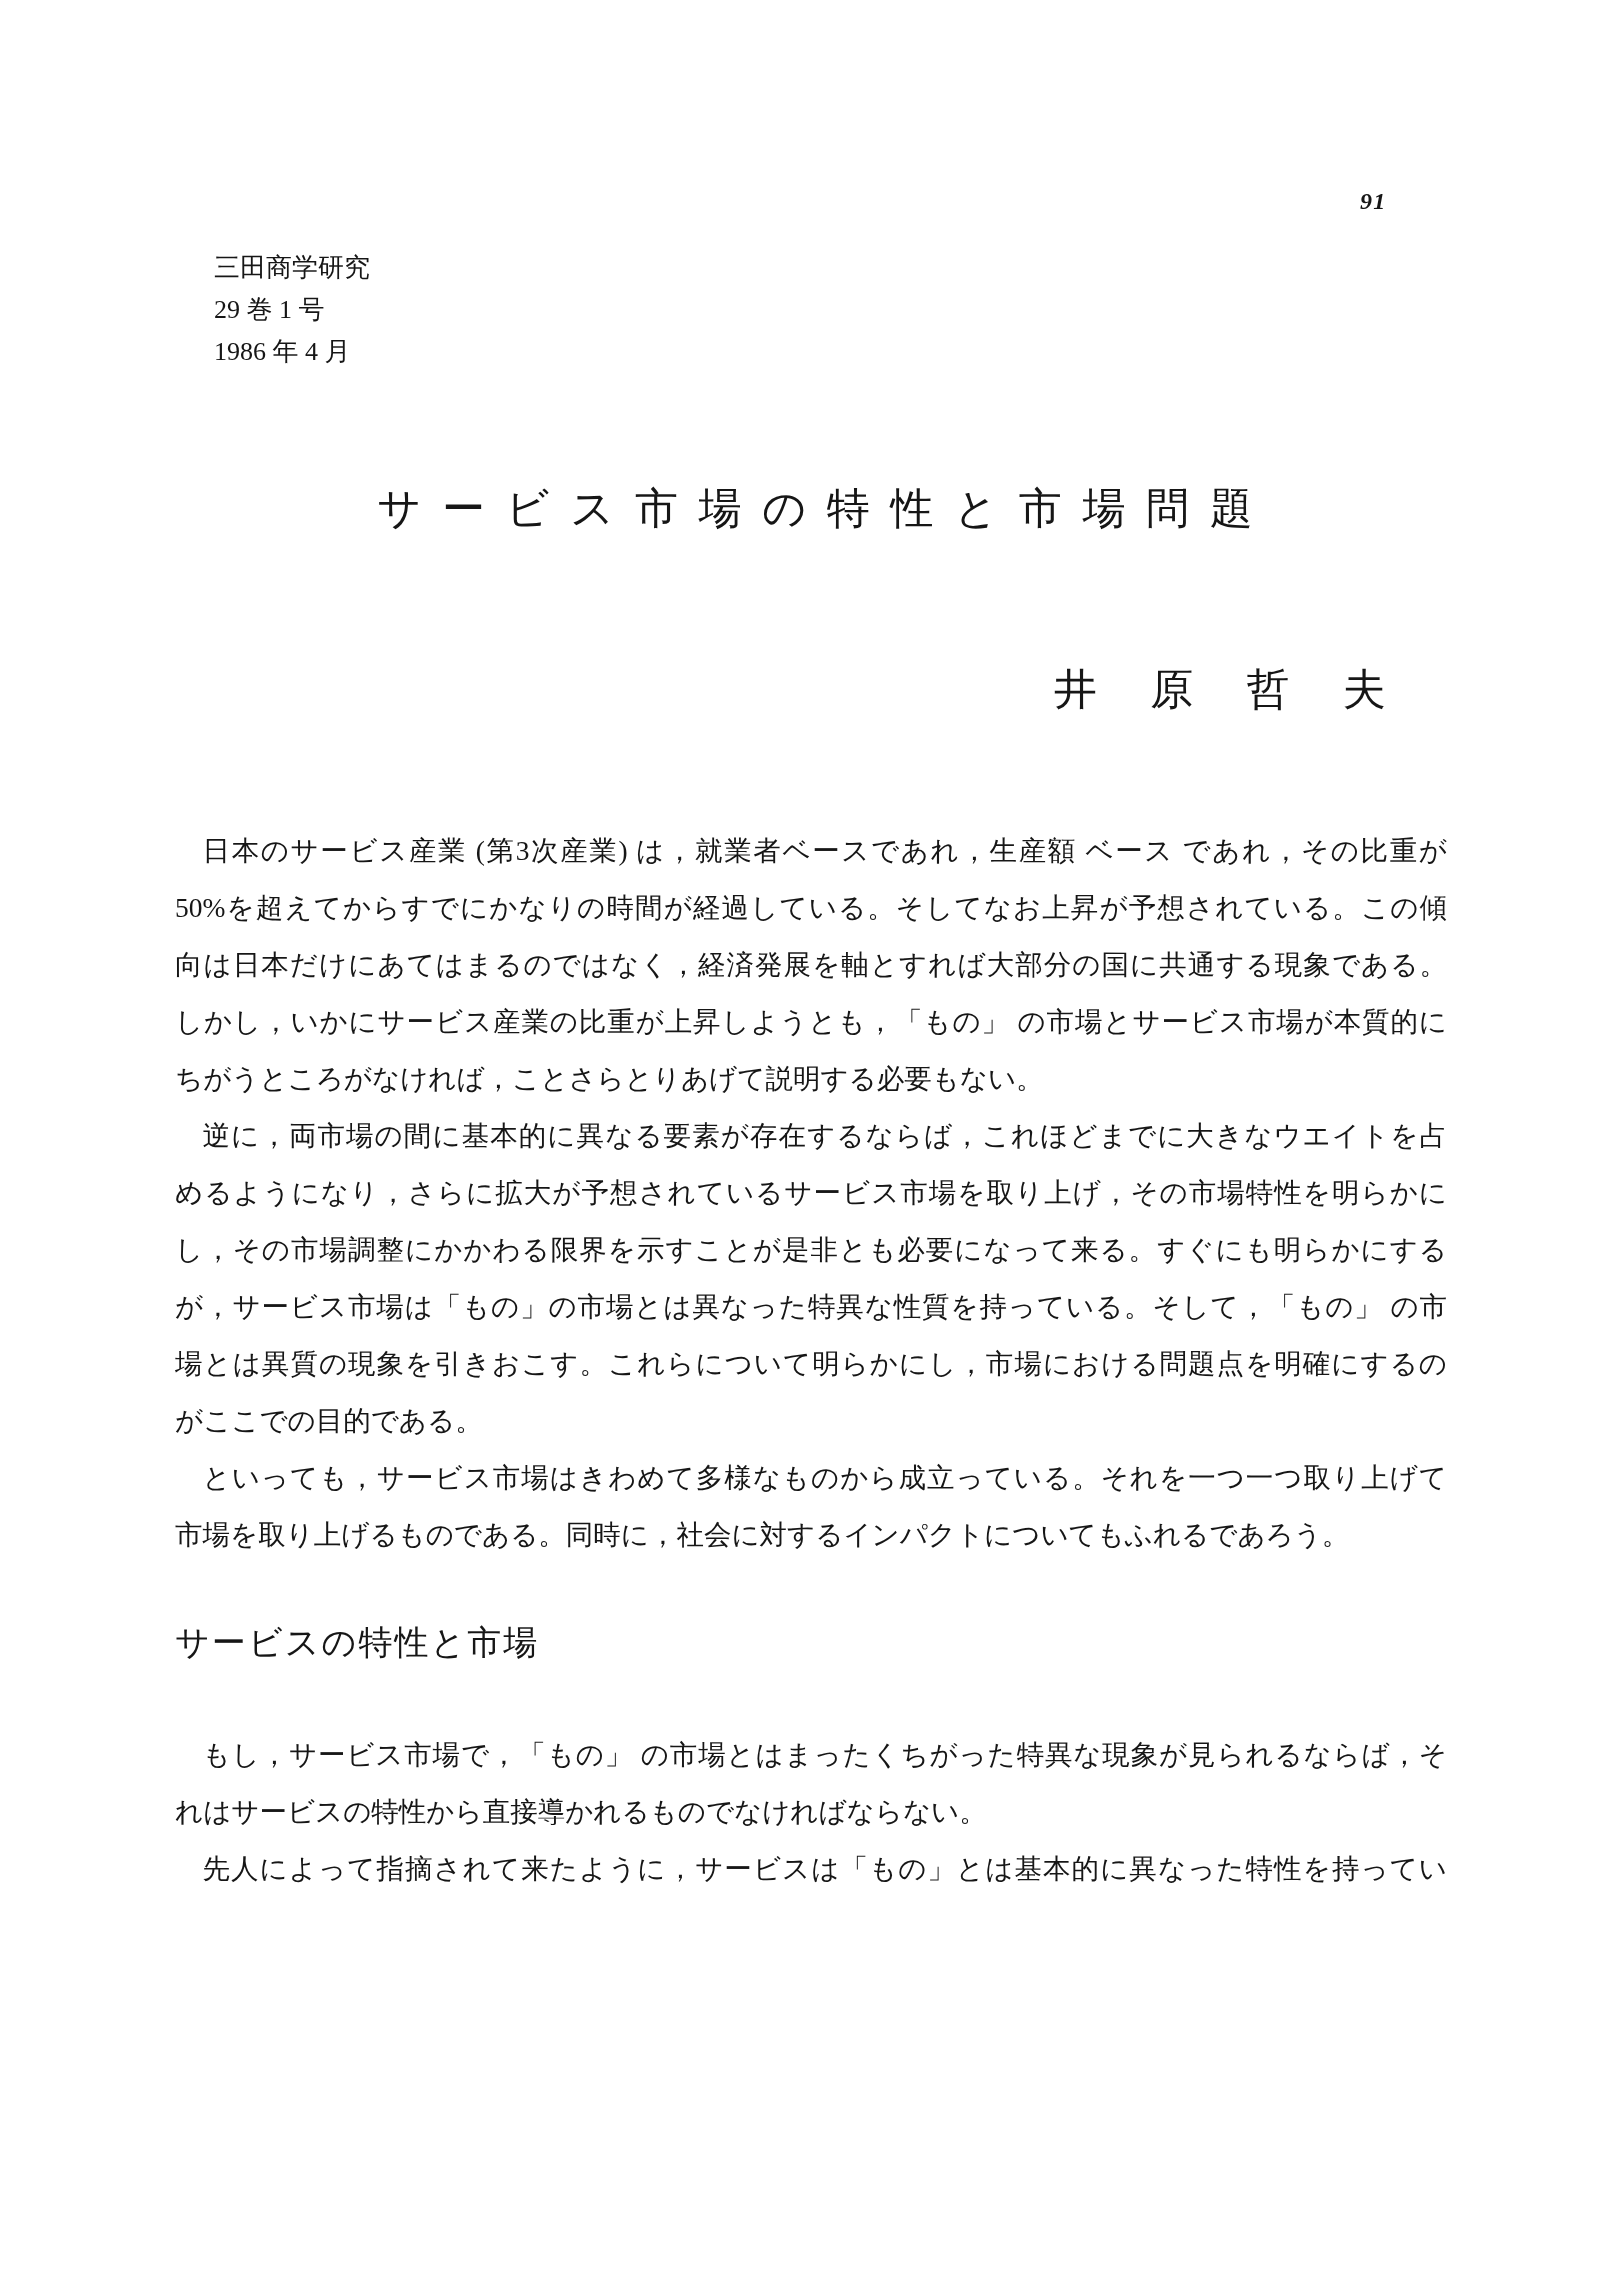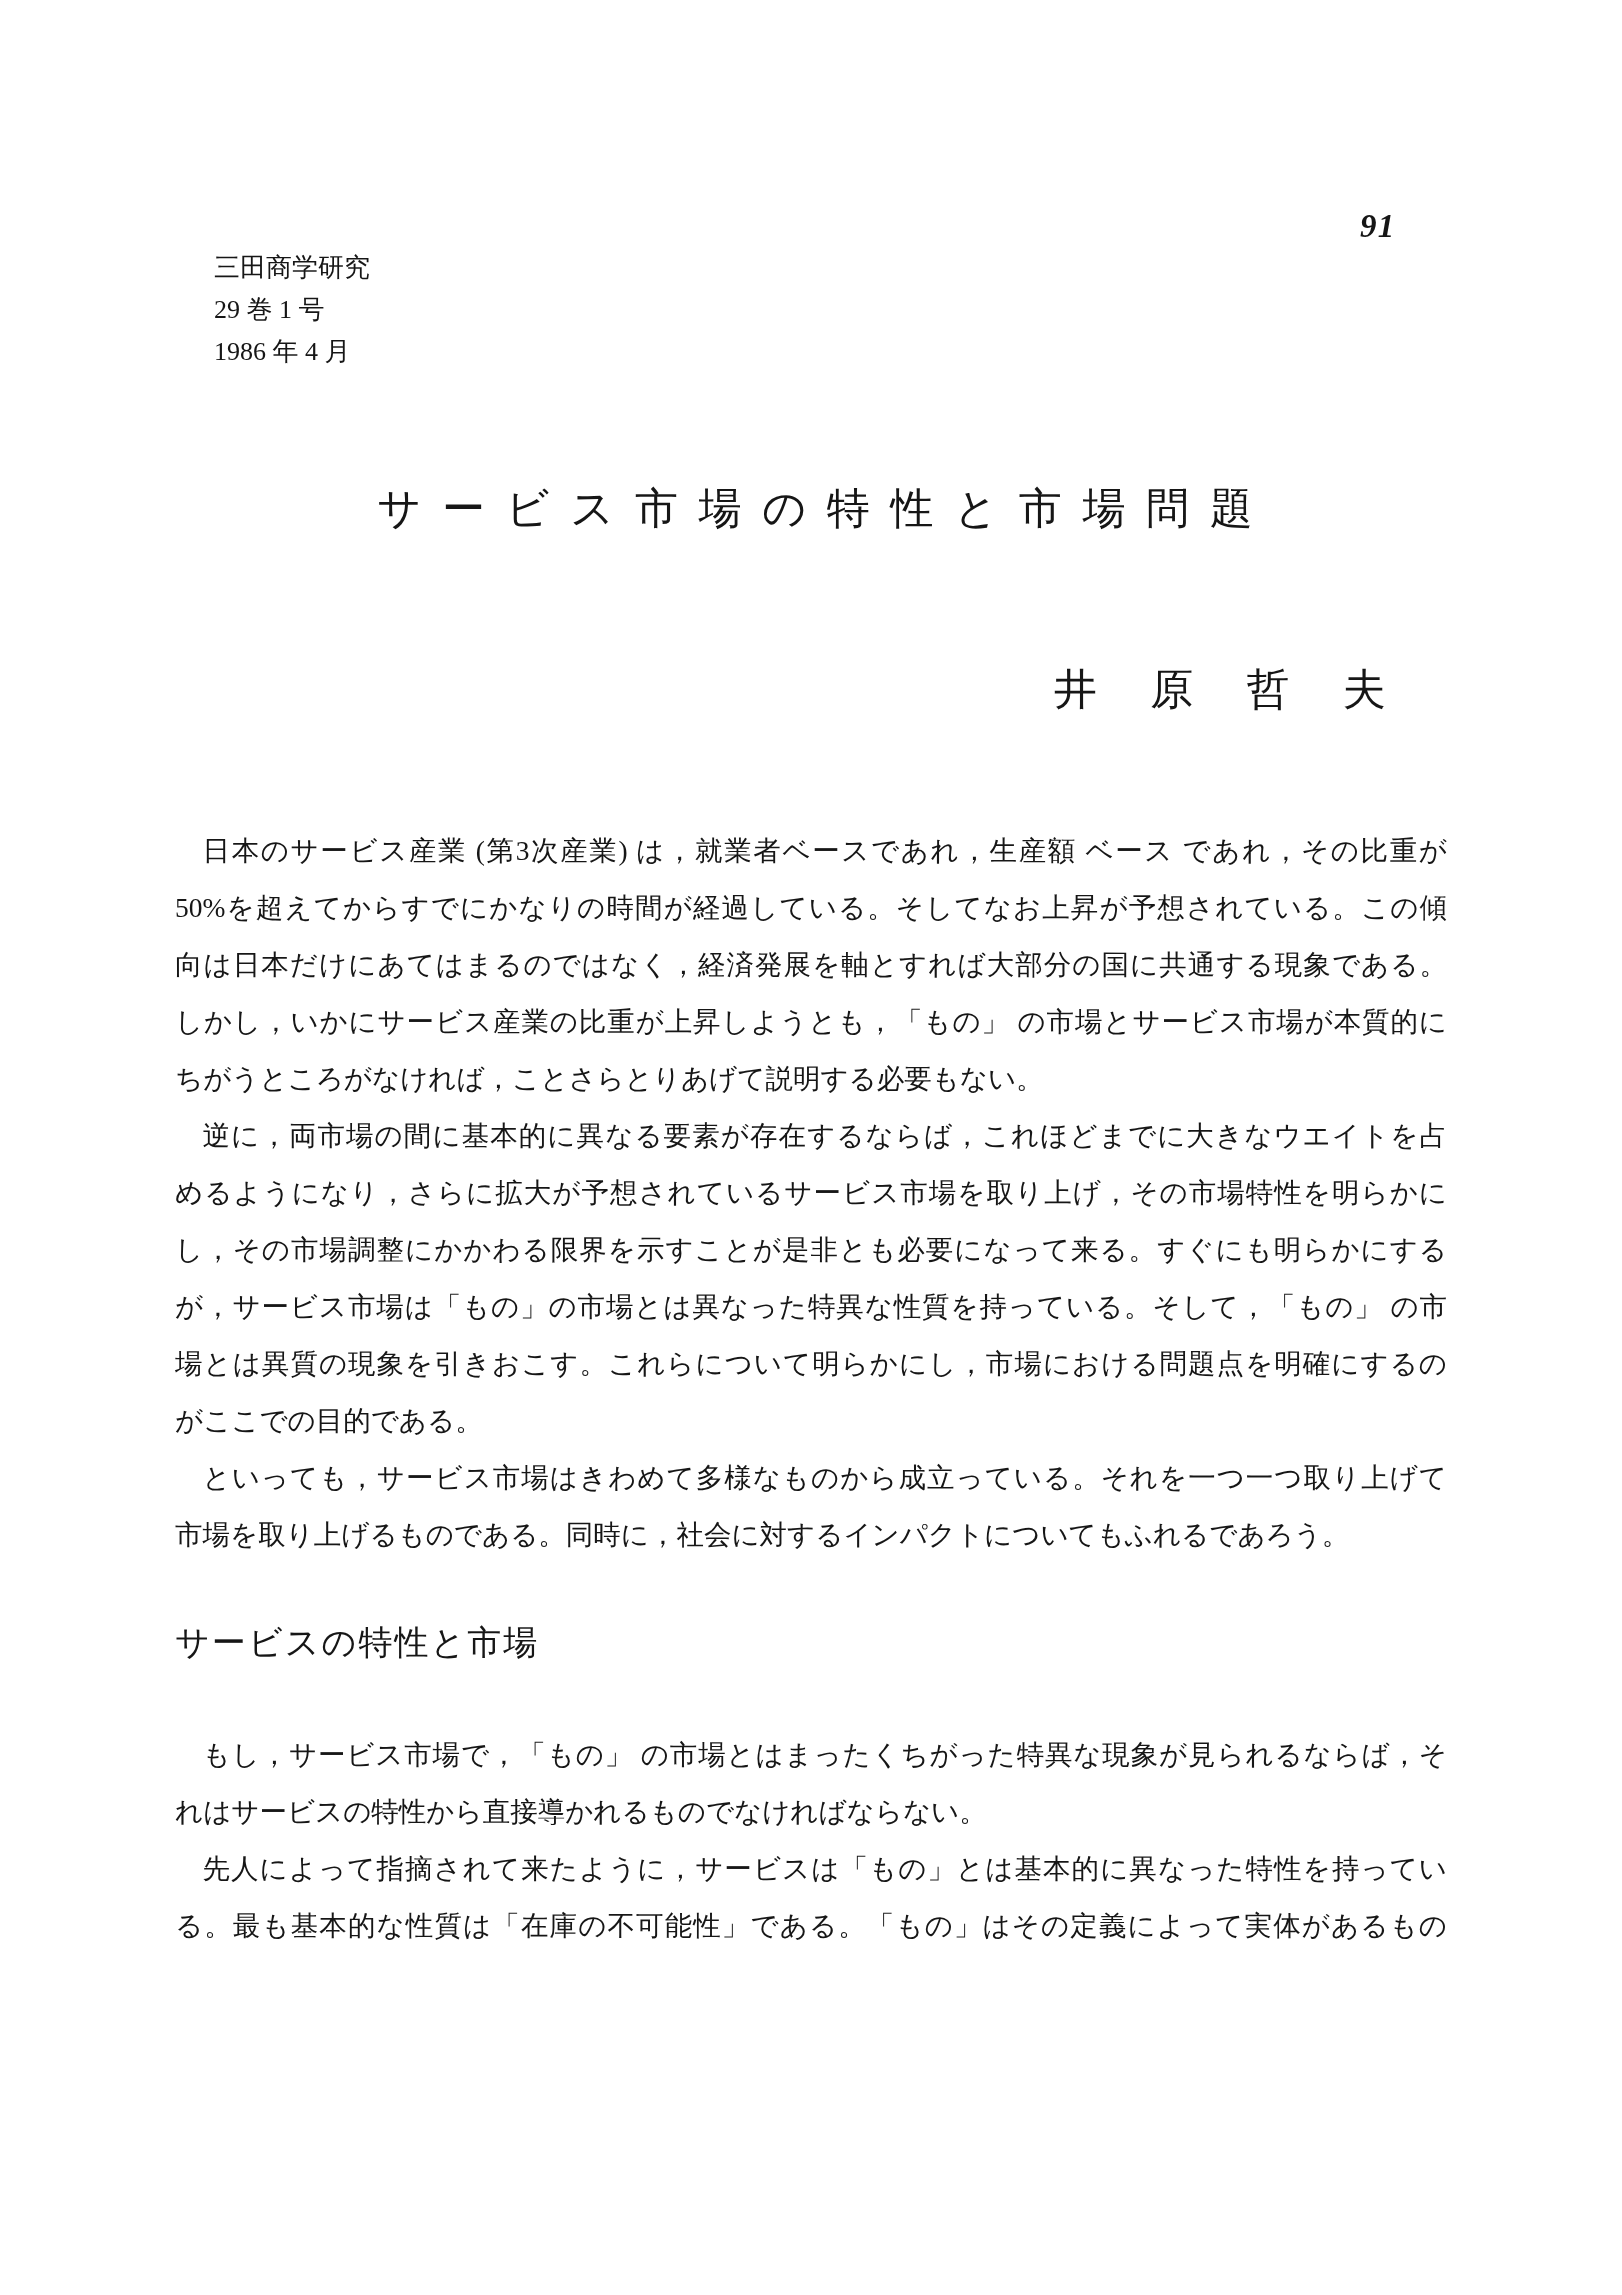--- a/index.html
+++ b/index.html
@@ -12,23 +12,23 @@
     width: 1622px;
     height: 2295px;
     background: #ffffff;
     font-family: "Liberation Serif", "DejaVu Serif", serif;
     color: #161616;
     overflow: hidden;
   }
   
   .page-number {
     position: absolute;
-    top: 208px;
+    top: 188px;
     left: 1360px;
-    font-size: 33px;
+    font-size: 24px;
     font-style: italic;
     font-weight: bold;
     letter-spacing: 1.3px;
   }
   
   .journal-block {
     position: absolute;
     left: 214px;
     top: 247px;
     font-size: 26px;
@@ -129,19 +129,18 @@
 
     <h2 class="section-heading">サービスの特性と市場</h2>
 
     <div class="paragraph">
       <div class="line para-start">もし，サービス市場で，「もの」 の市場とはまったくちがった特異な現象が見られるならば，そ</div>
       <div class="line para-end">れはサービスの特性から直接導かれるものでなければならない。</div>
     </div>
 
     <div class="paragraph">
       <div class="line para-start">先人によって指摘されて来たように，サービスは「もの」とは基本的に異なった特性を持ってい</div>
-      <div class="line">る。最も基本的な性質は「在庫の不可能性」である。「もの」はその定義によって実体があるもの</div>
     </div>
 
   </div>
 
 </div>
 
 
 </body></html>

